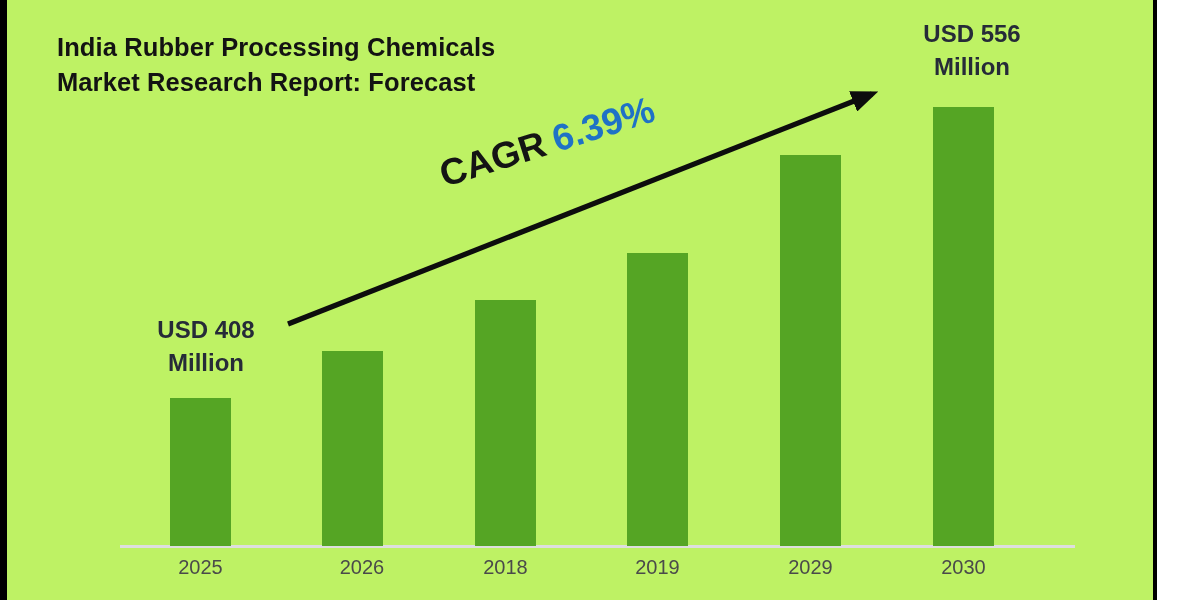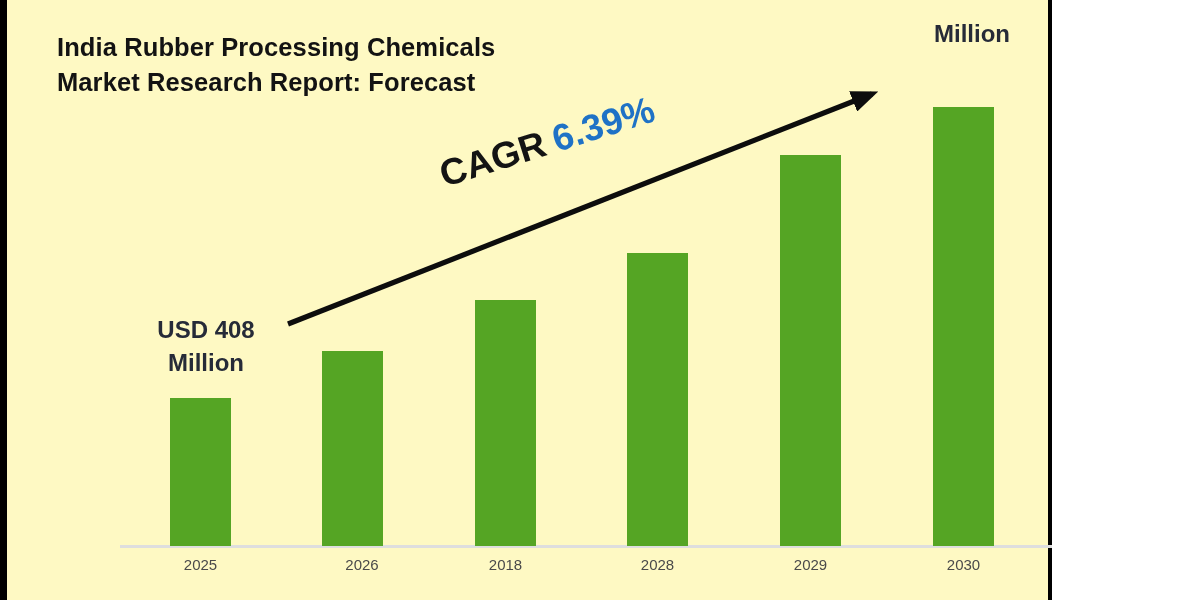--- a/index.html
+++ b/index.html
@@ -6,23 +6,23 @@
   html, body {
     margin: 0;
     padding: 0;
     background: #ffffff;
   }
   body {
     font-family: "Liberation Sans", sans-serif;
   }
   #canvas {
     position: relative;
-    width: 1052px;
+    width: 1157px;
     height: 600px;
-    background: #fef9c3;
+    background: #bef264;
     overflow: hidden;
   }
   .edge-left {
     position: absolute;
     left: 0;
     top: 0;
     width: 7px;
     height: 600px;
     background: #000000;
   }
@@ -68,21 +68,21 @@
   }
   .bar {
     position: absolute;
     background: #55a524;
     bottom: 54px;
   }
   .xtick {
     position: absolute;
     top: 556px;
     font-family: "Liberation Sans", sans-serif;
-    font-size: 15px;
+    font-size: 20px;
     color: #4a4a4a;
     text-align: center;
     width: 100px;
   }
   
   .callout {
     position: absolute;
     font-family: "Liberation Sans", sans-serif;
     font-weight: bold;
     font-size: 24px;
@@ -150,21 +150,21 @@
         <div class="bar" style="left: 322px; width: 61px; height: 195px; background: rgb(85, 165, 36);"></div>
         <div class="bar" style="left: 475px; width: 61px; height: 246px; background: rgb(85, 165, 36);"></div>
         <div class="bar" style="left: 627px; width: 61px; height: 293px; background: rgb(85, 165, 36);"></div>
         <div class="bar" style="left: 780px; width: 61px; height: 391px; background: rgb(85, 165, 36);"></div>
         <div class="bar" style="left: 933px; width: 61px; height: 439px; background: rgb(85, 165, 36);"></div>
       </div>
     <div id="ticks-layer">
         <div class="xtick" style="left: 150.5px;">2025</div>
         <div class="xtick" style="left: 312px;">2026</div>
         <div class="xtick" style="left: 455.5px;">2018</div>
-        <div class="xtick" style="left: 607.5px;">2028</div>
+        <div class="xtick" style="left: 607.5px;">2019</div>
         <div class="xtick" style="left: 760.5px;">2029</div>
         <div class="xtick" style="left: 913.5px;">2030</div>
       </div>
   </div>
 
   <svg class="arrow-svg" viewBox="0 0 1200 600" preserveAspectRatio="none">
     <defs>
       <marker id="arrowhead" markerWidth="5.2" markerHeight="4.2" refX="3.9" refY="2.1" orient="auto">
         <polygon points="0,0 5.2,2.1 0,4.2" fill="#0d0d0d"></polygon>
       </marker>
@@ -175,16 +175,17 @@
   <div class="cagr-label">
     <span class="cagr-word">CAGR</span><span class="cagr-value">6.39%</span>
   </div>
 
   <div class="callout left-callout">
     <div>USD 408</div>
     <div>Million</div>
   </div>
 
   <div class="callout right-callout">
+    <div>USD 556</div>
     <div>Million</div>
   </div>
 
 </div>
 
 </body></html>

